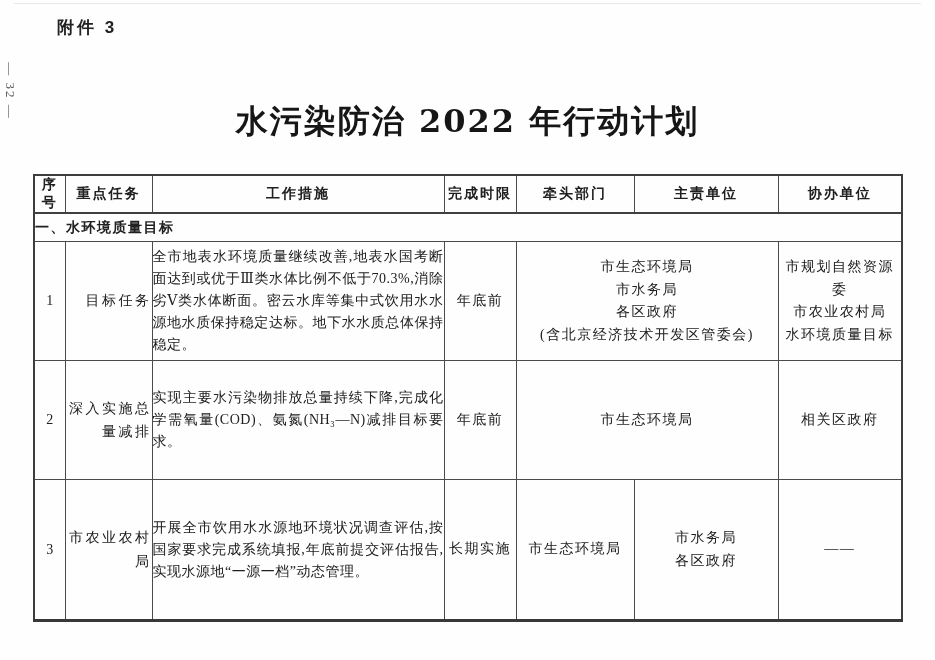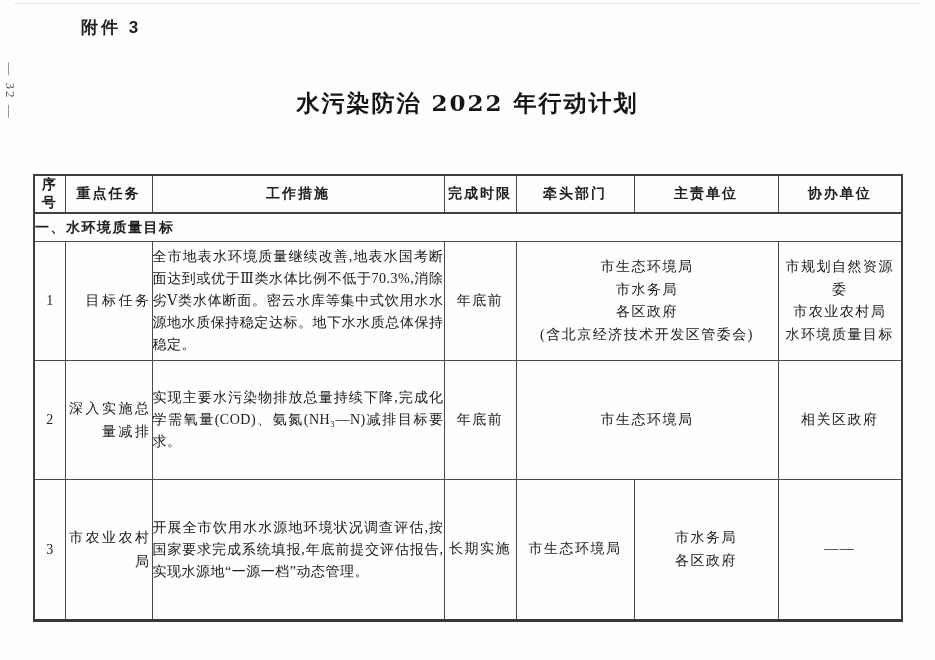--- a/index.html
+++ b/index.html
@@ -26,43 +26,42 @@
   }
   .attachment-label {
     position: absolute;
     left: 57px;
     top: 16px;
     font-family: "Liberation Sans", "DejaVu Sans", sans-serif;
     font-weight: 700;
     font-size: 17px;
     letter-spacing: 3px;
     color: #222;
-    margin-left: 24px;
   }
   .side-page-number {
     position: absolute;
     left: -34px;
     top: 83px;
     width: 88px;
     height: 16px;
     text-align: center;
     transform: rotate(90deg);
     font-size: 13px;
     letter-spacing: 2px;
     color: #5a5a5a;
   }
   .doc-title {
     position: absolute;
     left: 0;
     right: 0;
     top: 88px;
-    margin: 0;
+    margin: 12px;
     text-align: center;
     font-family: "DejaVu Serif", "Liberation Serif", serif;
-    font-size: 23px;
+    font-size: 32px;
     font-weight: 700;
     letter-spacing: 2px;
     color: #161616;
   }
   table.plan-table {
     position: absolute;
     left: 33px;
     top: 174px;
     width: 868px;
     border-collapse: collapse;

